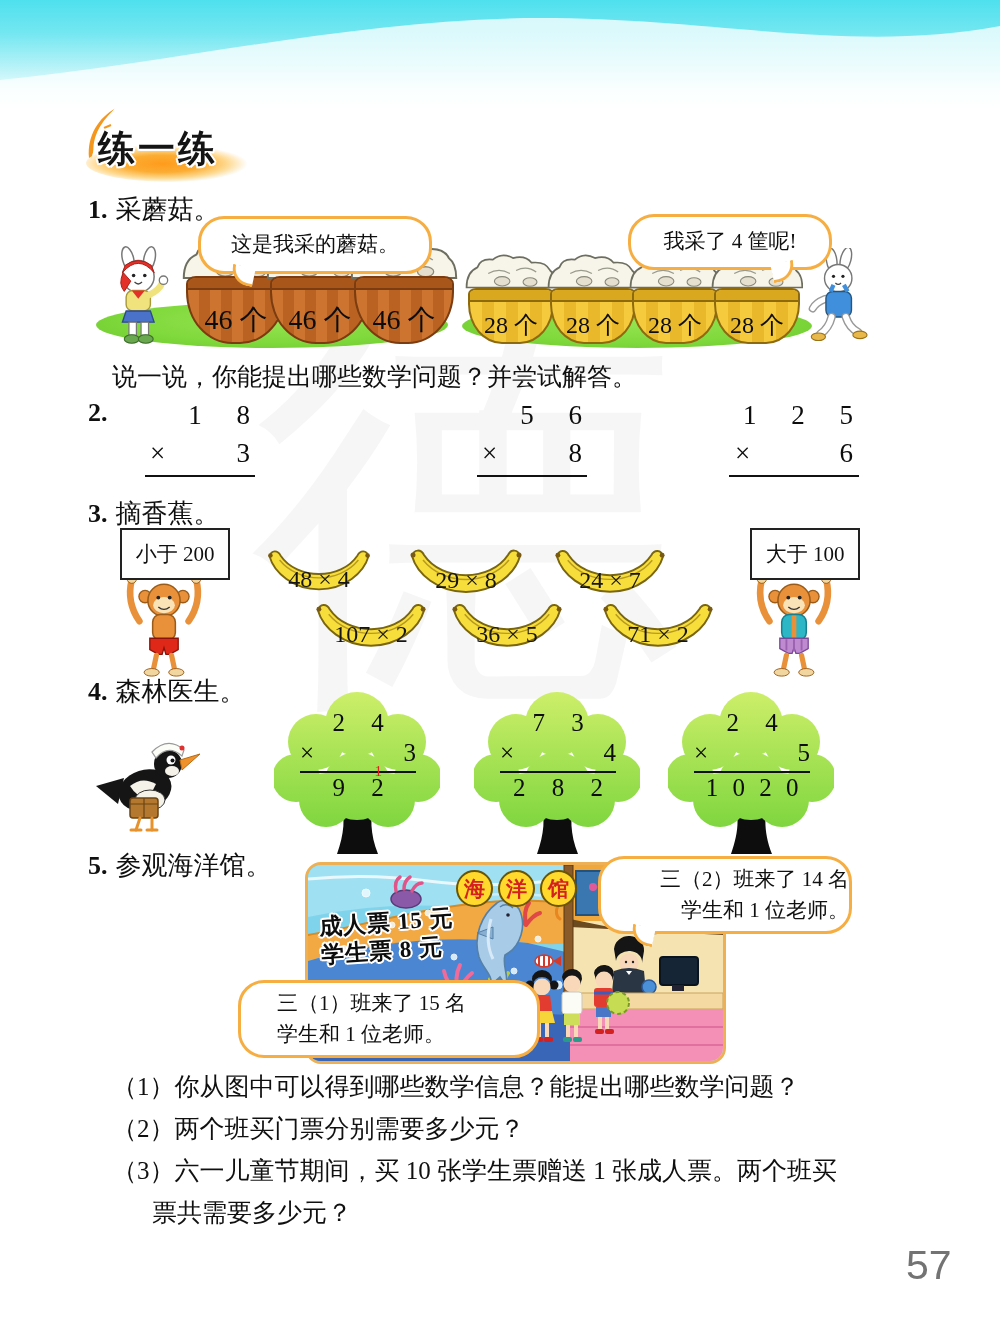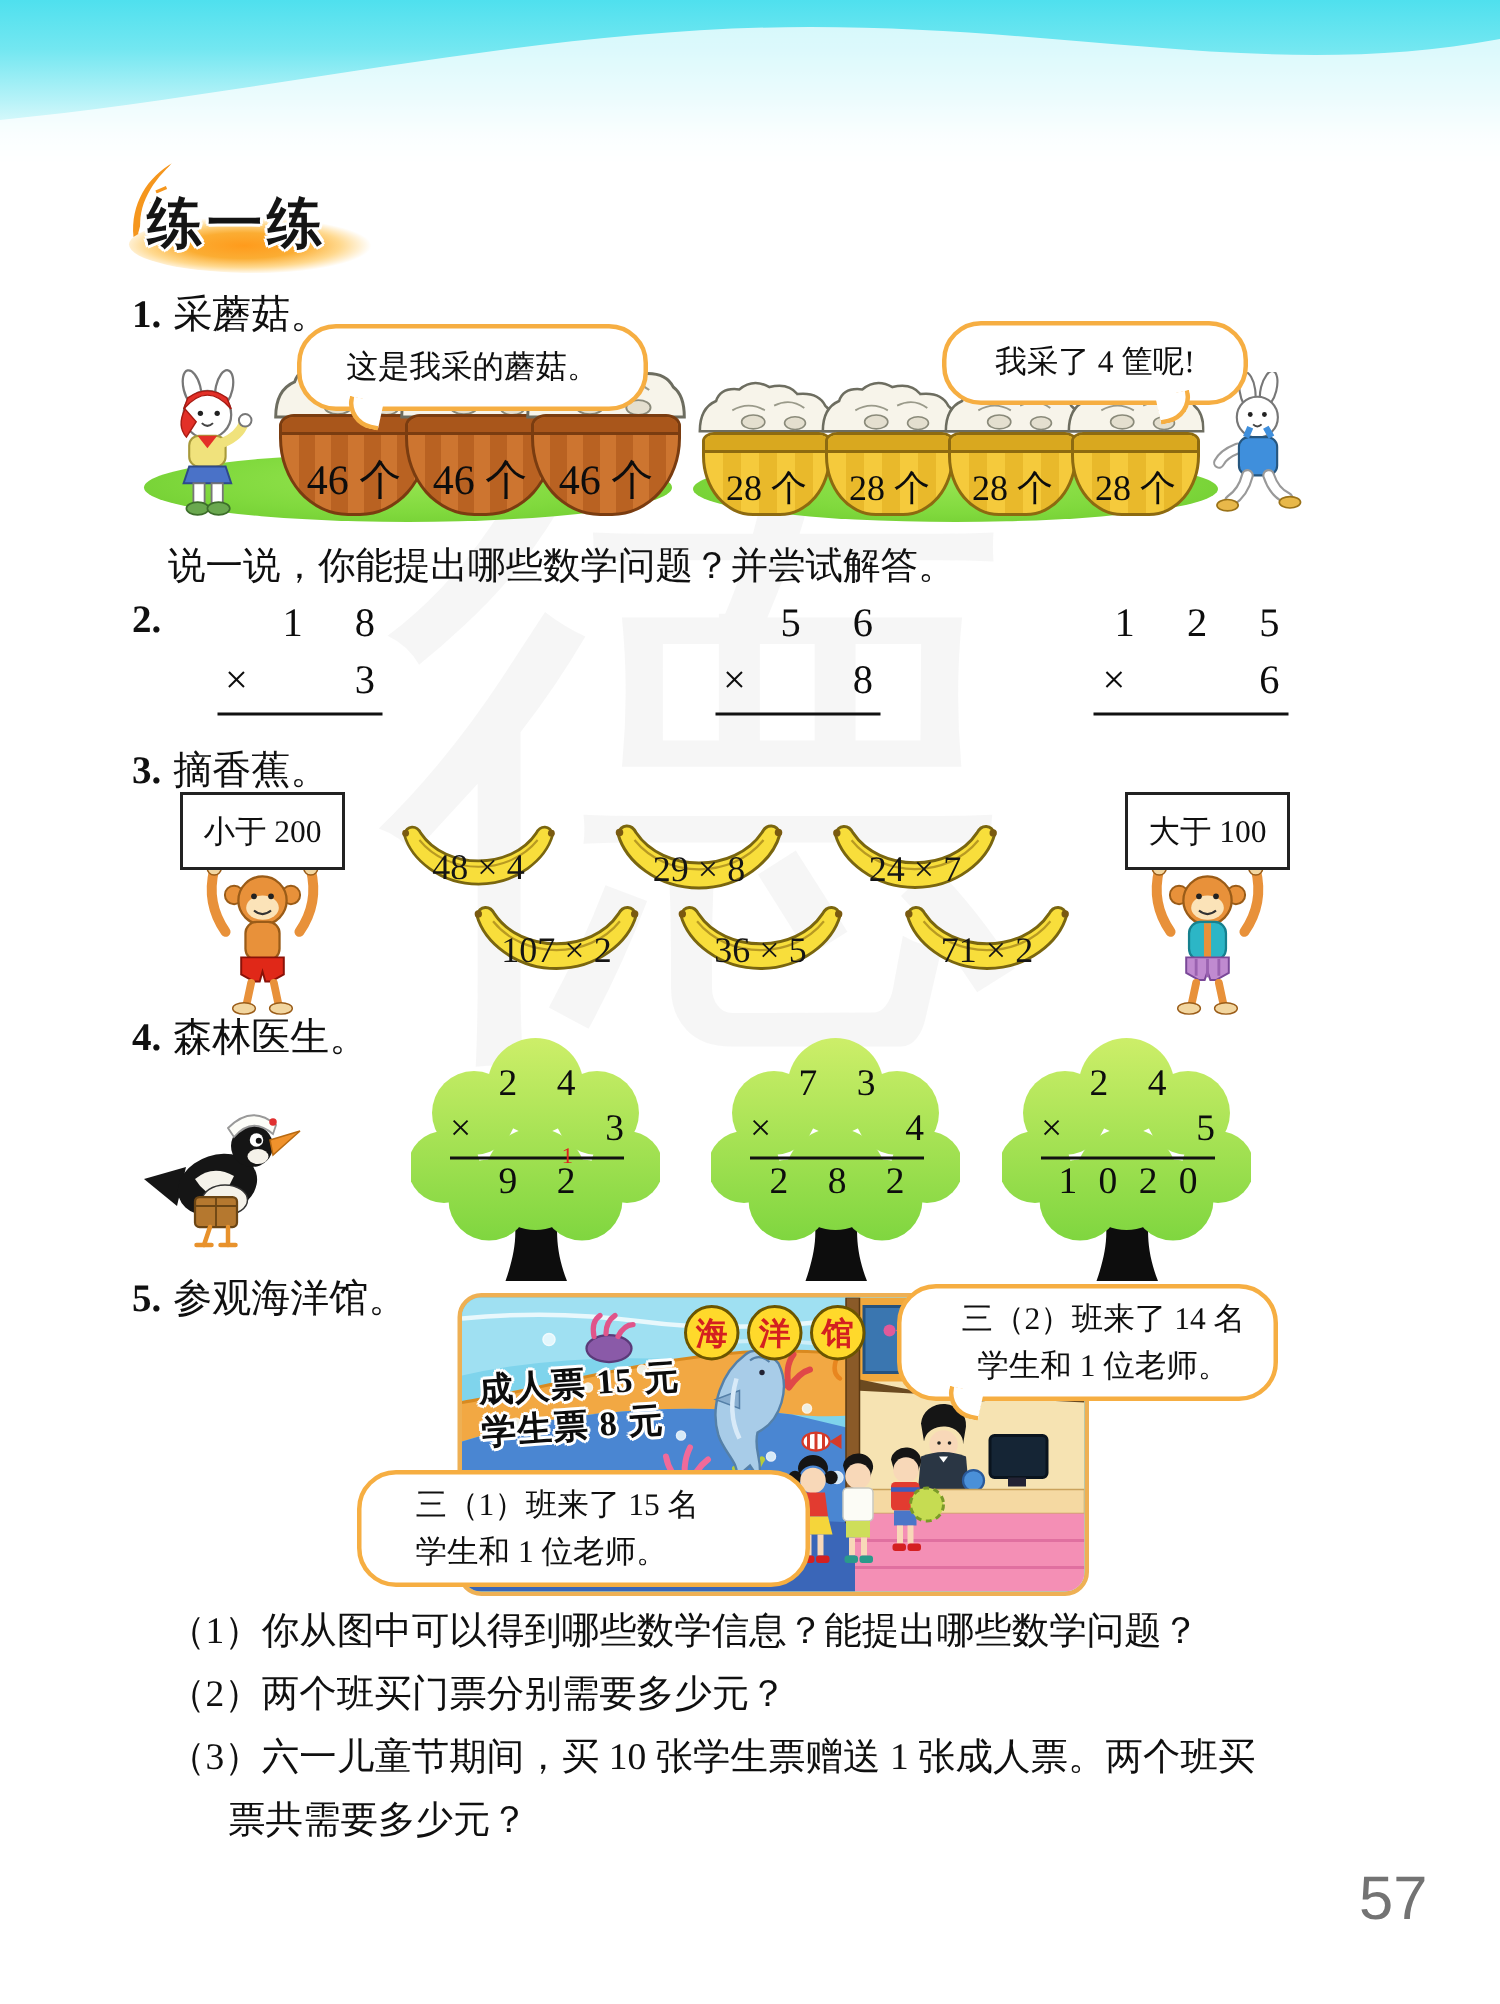--- a/index.html
+++ b/index.html
@@ -50,21 +50,21 @@
   .b-label{position:absolute;left:0;right:0;bottom:5px;text-align:center;font-size:28px;color:#0d0d0d;z-index:3}
   
   .vmul{position:absolute;font-size:27px;line-height:34px;z-index:2;color:#0d0d0d}
   .vm-top{text-align:right;letter-spacing:14px;margin-right:-14px;white-space:nowrap}
   .vm-mid{display:flex;justify-content:space-between;margin-top:4px}
   .vm-line{border-top:2.2px solid #111;margin-top:5px;width:110%;margin-left:-5%}
   
   .banana{position:absolute;z-index:2}
   .banana svg{position:absolute;inset:0;width:100%;height:100%}
   .banana-label{position:absolute;left:0;right:0;top:40%;text-align:center;font-size:24px;color:#151515;z-index:2}
-  .monkey{position:absolute;width:118px;text-align:center;z-index:2}
+  .monkey{position:absolute;width:118px;z-index:2}
   .sign{position:relative;margin:0 auto;width:106px;height:48px;background:#fff;border:2.5px solid #222;
     display:flex;align-items:center;justify-content:center;font-size:21px;z-index:2;white-space:nowrap}
   .monkey svg{position:relative;margin-top:-8px;width:96px;height:106px;z-index:1}
   
   .tree{position:absolute;width:166px;height:172px;z-index:2}
   .tree > svg{position:absolute;inset:0;width:100%;height:100%}
   .tree-math{position:absolute;left:26px;top:22px;width:116px;font-size:25px;line-height:30px;color:#0d0d0d;z-index:2}
   .tm-top,.tm-res{text-align:center;letter-spacing:10px;margin-right:-10px;white-space:nowrap}
   .tm-wide{letter-spacing:4px;margin-right:-4px}
   .tm-mid{display:flex;justify-content:space-between}
@@ -544,21 +544,21 @@
     <span>海</span>
     <span>洋</span>
     <span>馆</span>
   </div>
   <div class="aq-price">
     <div>成人票 15 元</div>
     <div>学生票 8 元</div>
   </div>
 </div>
 
-<div class="bubble tail-bl" style="left:598px;top:856px;width:254px;height:78px;align-items:center;padding-left:21px;box-sizing:border-box">
+<div class="bubble tail-bl" style="left:598px;top:856px;width:254px;height:78px;align-items:flex-end;padding-left:21px;box-sizing:border-box">
   <span>三（2）班来了 14 名</span>
   <span>学生和 1 位老师。</span>
 </div>
 <div class="bubble" style="left:238px;top:980px;width:302px;height:78px;align-items:flex-start;padding-left:36px;box-sizing:border-box">
   <span>三（1）班来了 15 名</span>
   <span>学生和 1 位老师。</span>
 </div>
 
 <div class="question" style="left:112px;top:1070px">（1）你从图中可以得到哪些数学信息？能提出哪些数学问题？</div>
 <div class="question" style="left:112px;top:1112px">（2）两个班买门票分别需要多少元？</div>

